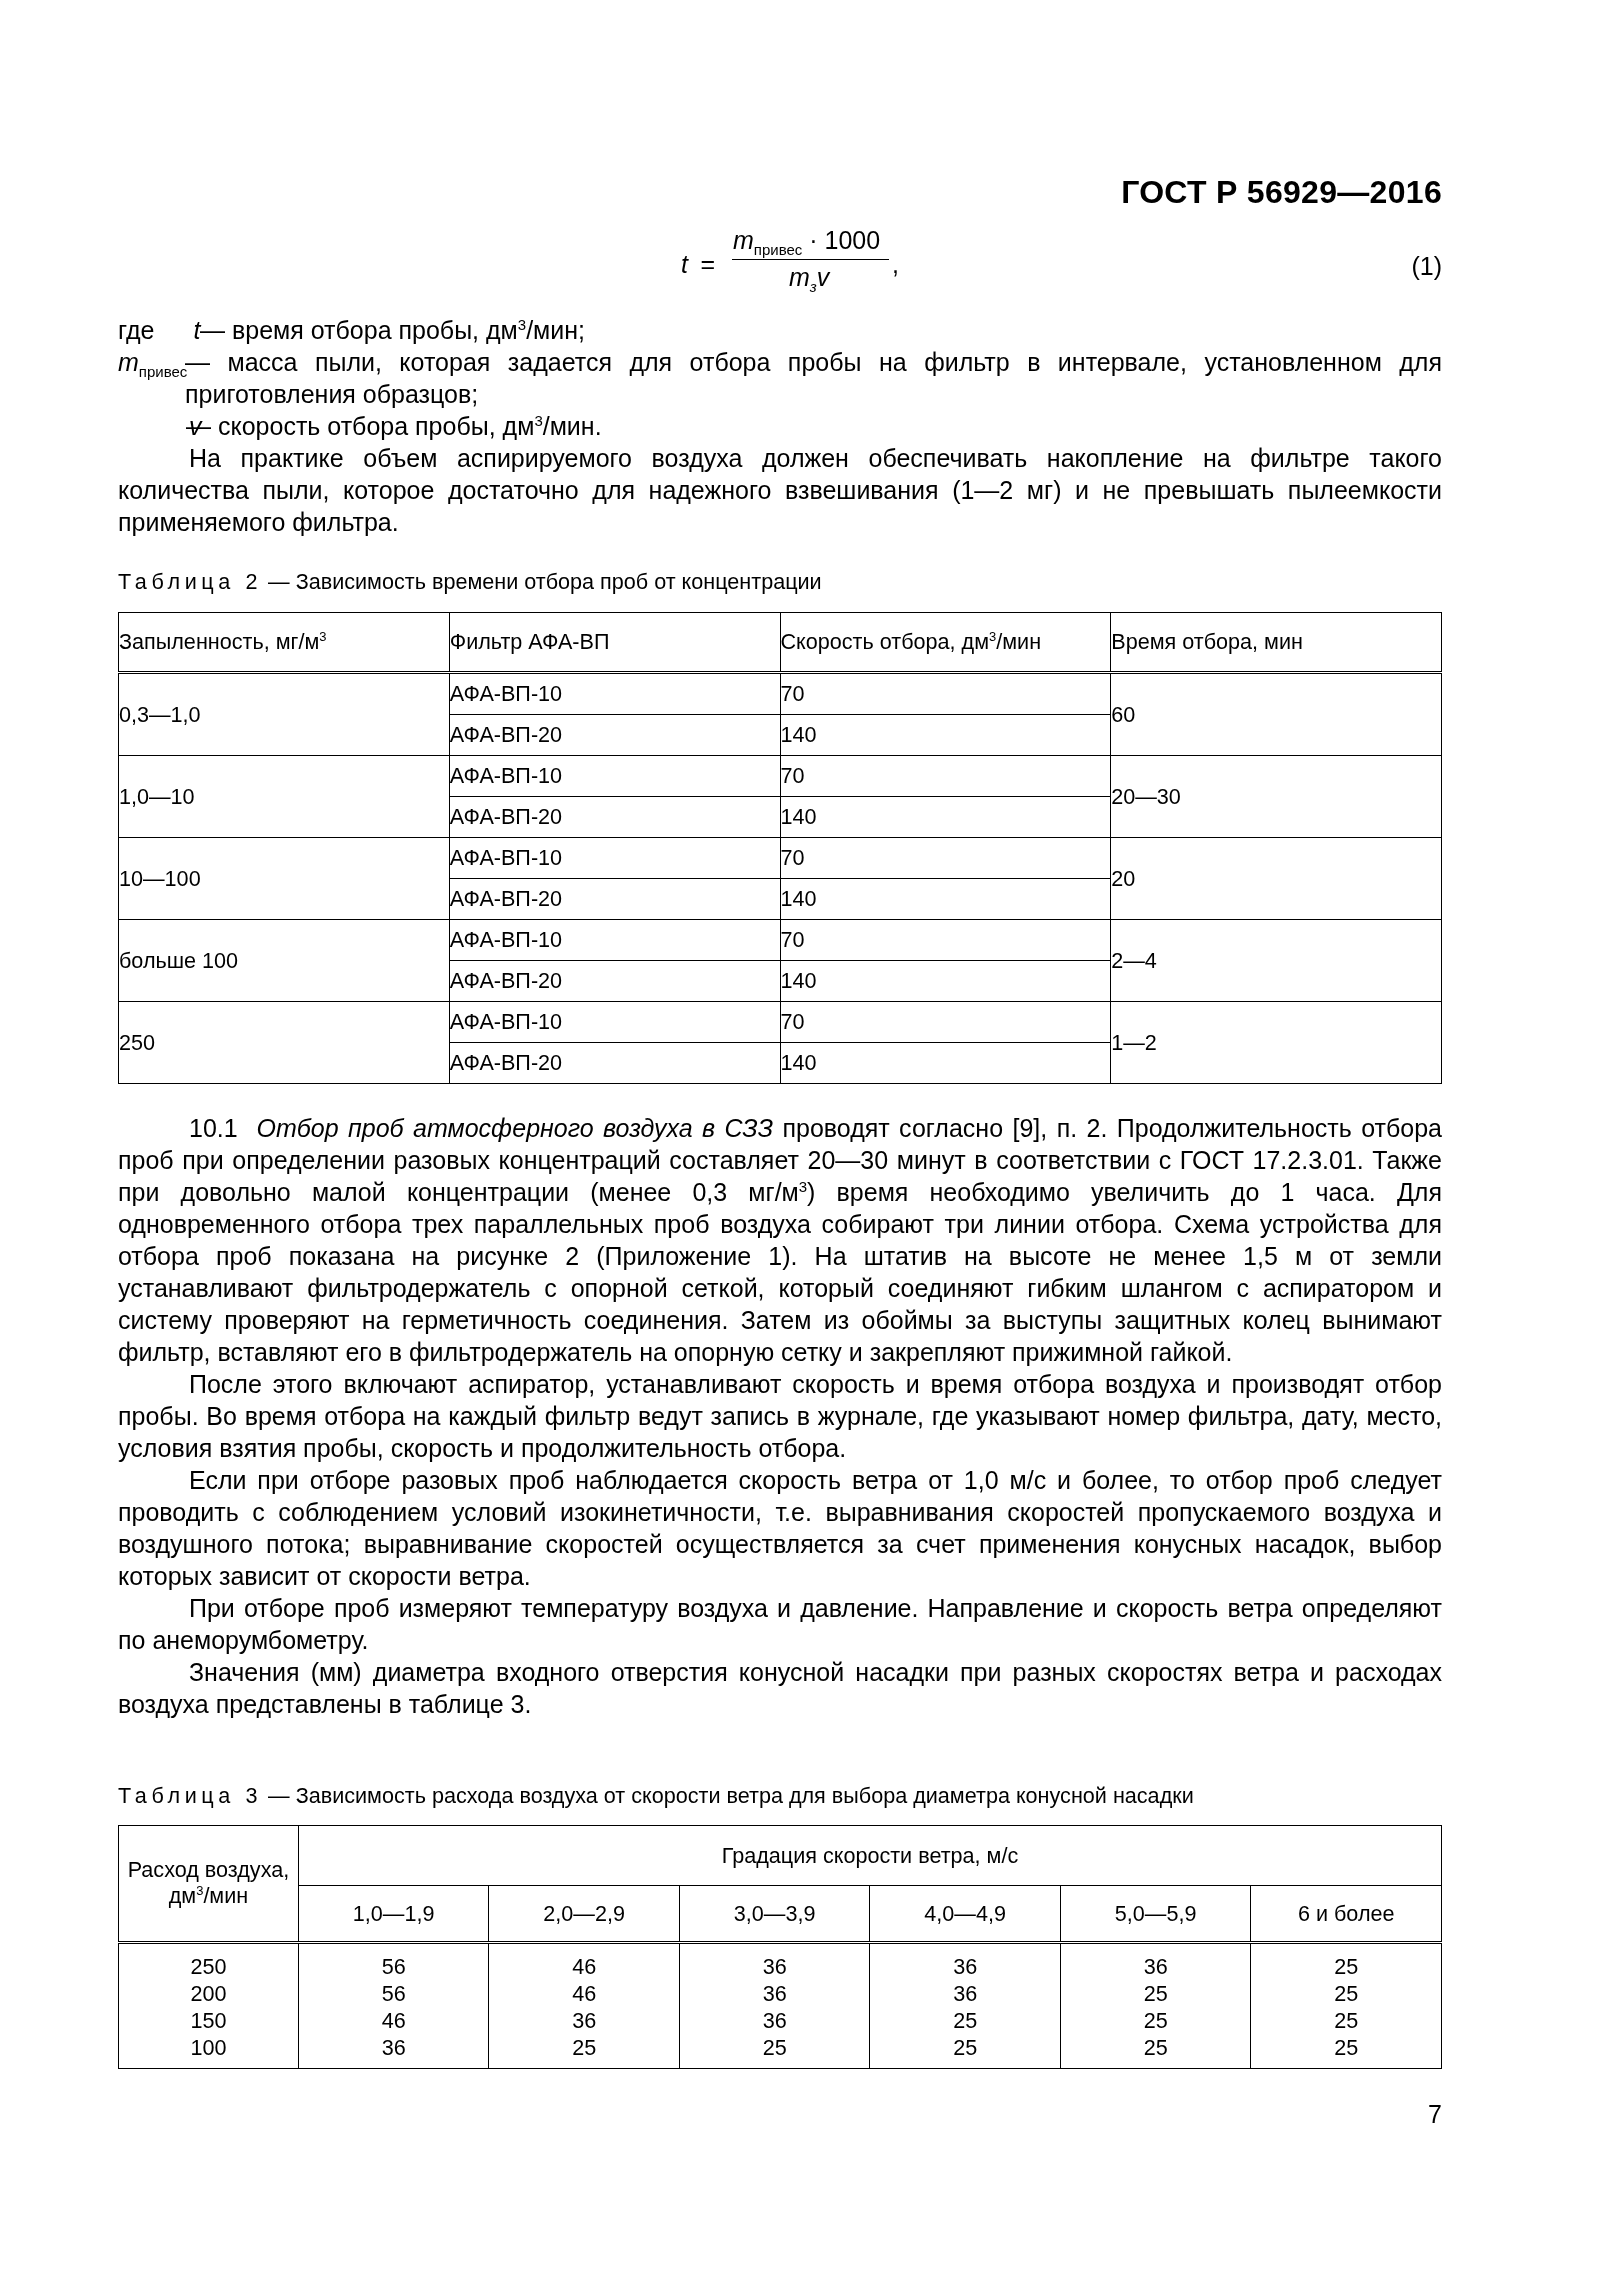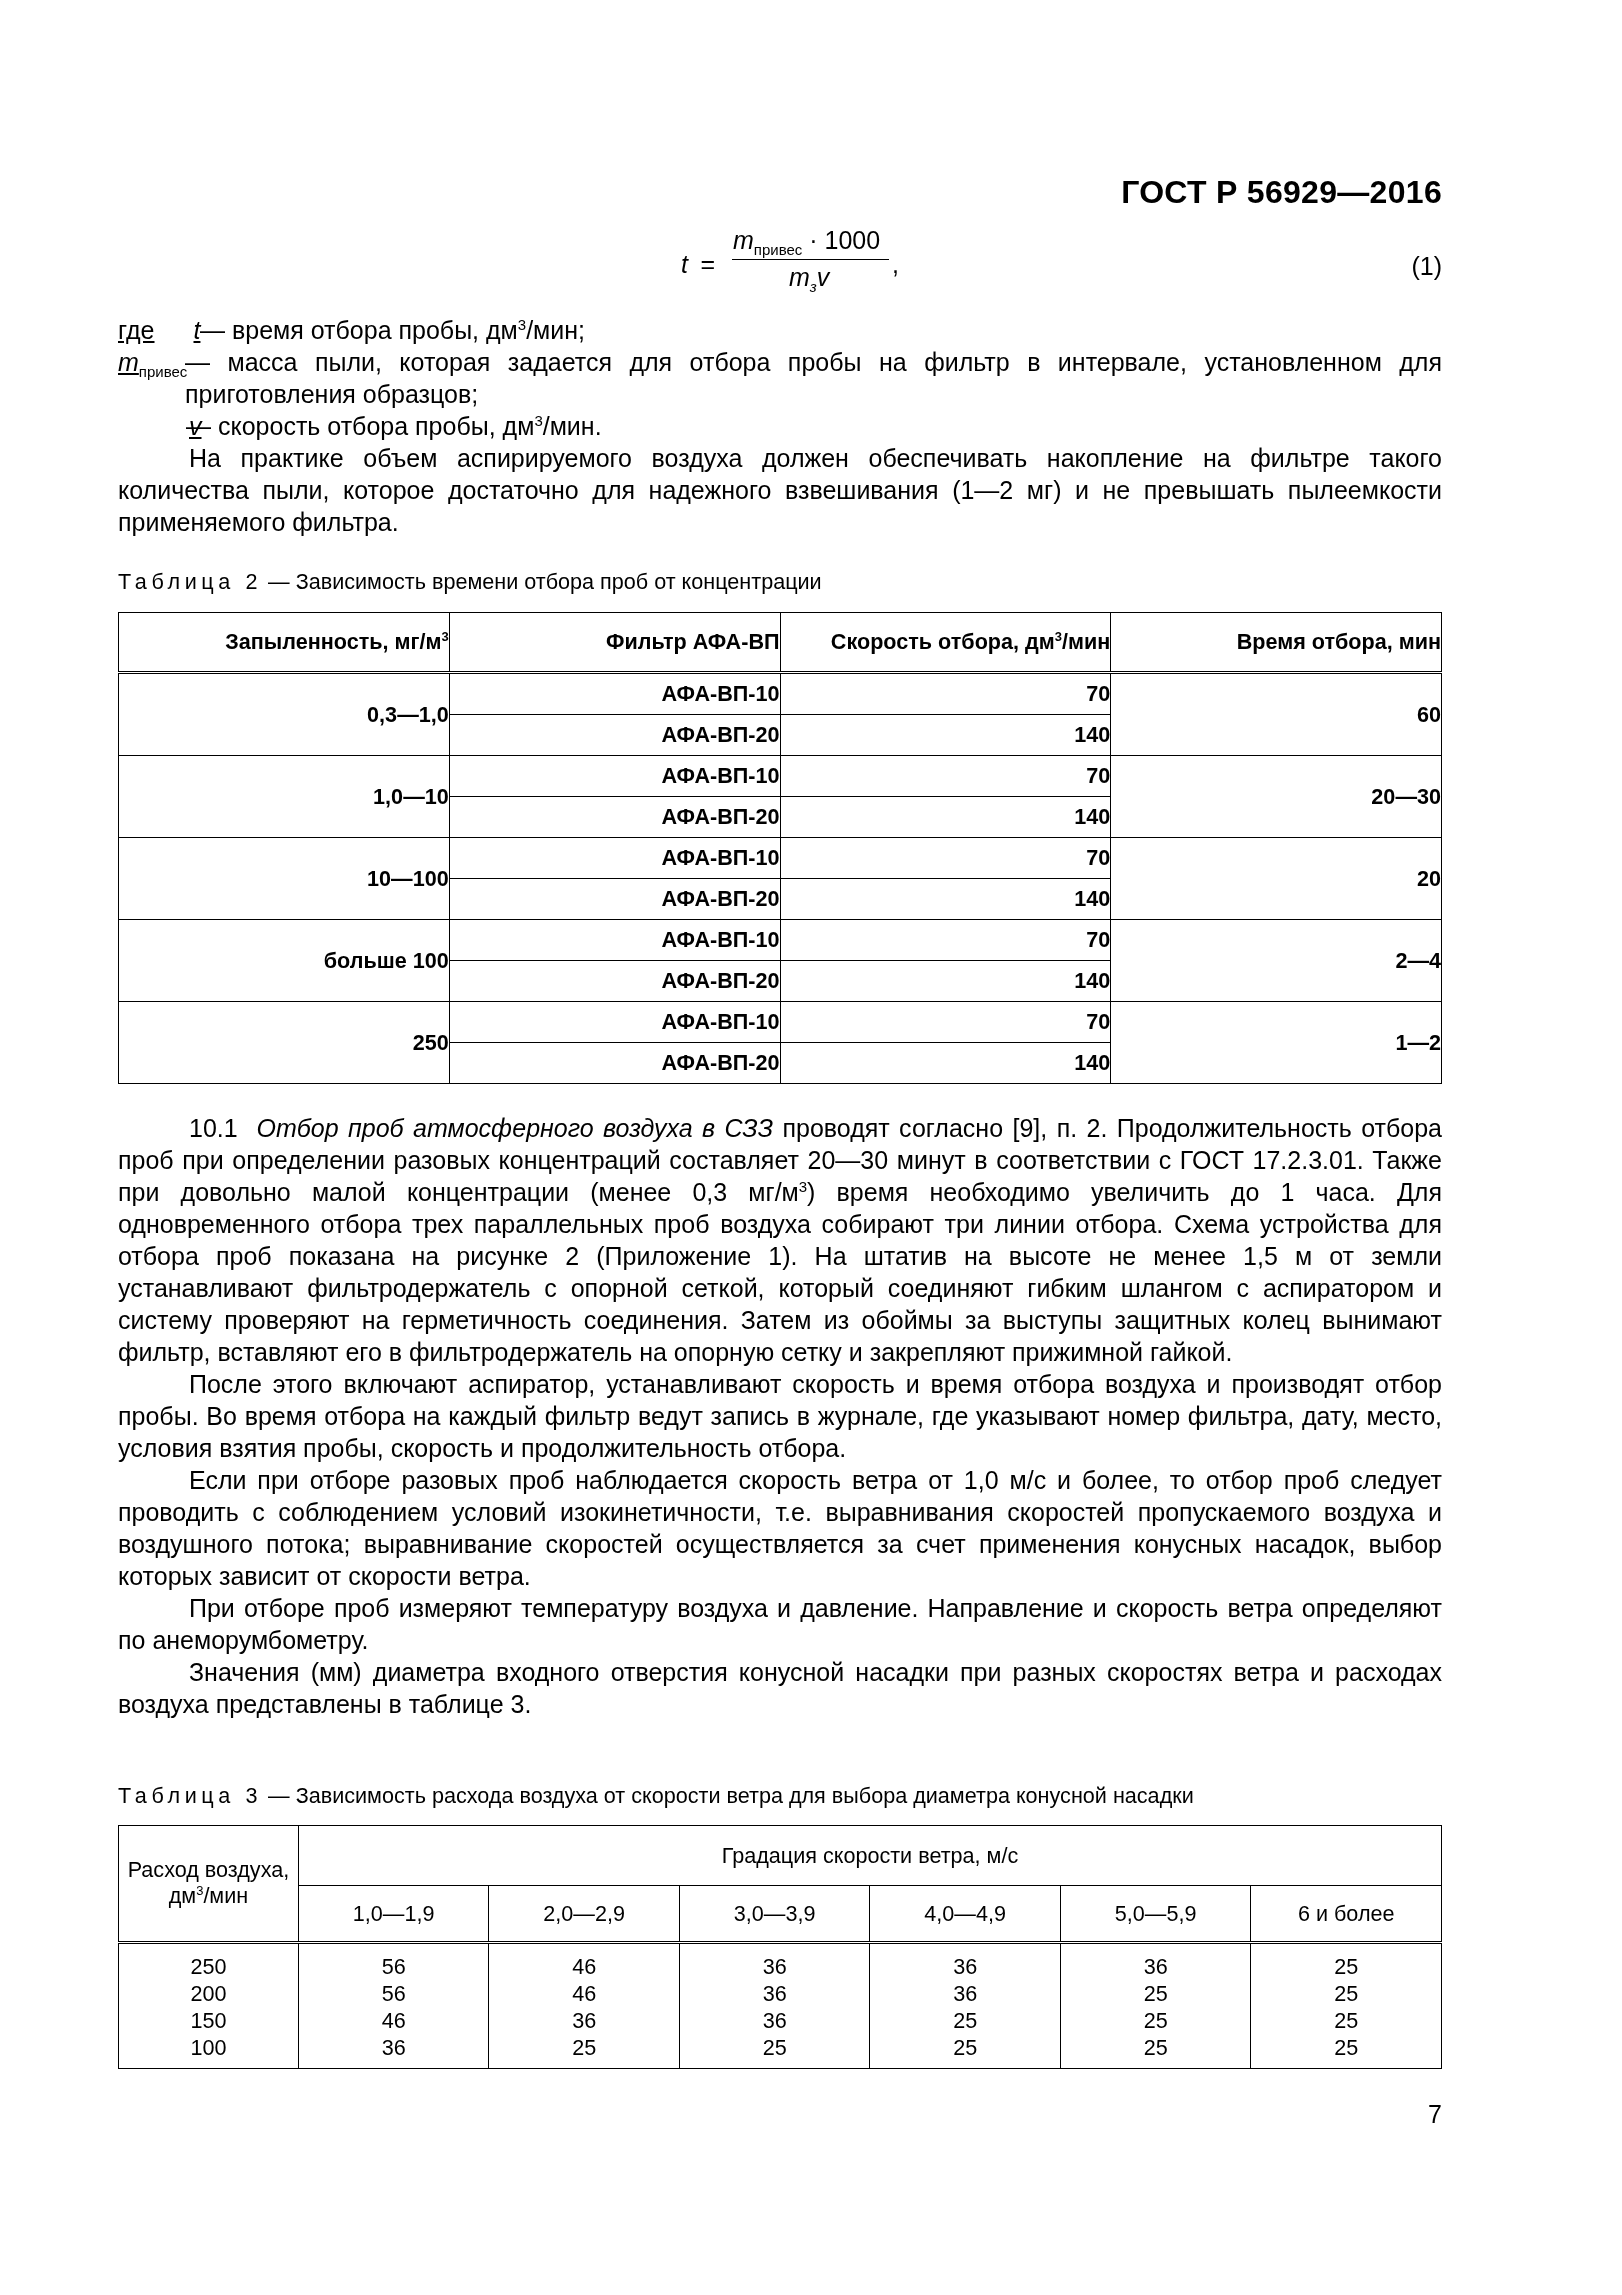--- a/index.html
+++ b/index.html
@@ -13,28 +13,28 @@
   .formula .num { position:absolute; left:52px; top:0; white-space:nowrap; }
   .formula .bar { position:absolute; left:51px; top:33px; width:157px; border-top:1.3px solid #000; }
   .formula .den { position:absolute; left:108px; top:37px; font-style:italic; }
   .formula .comma { position:absolute; left:211px; top:23.6px; }
   .eqno { right:181px; top:252px; font-size:25px; }
   .it { font-style:italic; }
   sub, sup { font-size:60%; line-height:0; }
   .textblock { left:118px; width:1324px; font-size:25px; line-height:32px; text-align:justify; }
   .defs { top:314px; }
   .def-row { position:relative; }
-  .def-term { position:absolute; left:0;text-decoration:underline; }
+  .def-term { position:absolute; left:0; }
   .def-body { margin-left:130px; }
   .indent { text-indent:71px; }
   .caption { left:118px; font-size:21.6px; white-space:nowrap; }
   .spaced { letter-spacing:4.6px;margin-top:44px; }
   table { border-collapse:collapse; font-size:21.6px; }
   .t2 { left:118px; top:612px; width:1324px; }
-  .t2 td, .t2 th { border:1.3px solid #000; text-align:right; font-weight:bold; padding:0; }
+  .t2 td, .t2 th { border:1.3px solid #000; text-align:left; font-weight:normal; padding:0; }
   .t2 th { height:58px; }
   .t2 thead tr { border-bottom:3.9px double #000; }
   .t2 td { height:40px; }
   .t3 { left:118px; top:1825px; width:1324px; }
   .t3 td, .t3 th { border:1.3px solid #000; text-align:center; font-weight:normal; padding:0; }
   .t3 .h1 th { height:59px; }
   .t3 .h2 th { height:55px; }
   .t3 thead tr.h2 { border-bottom:3.9px double #000; }
   .t3 td { line-height:27px; padding:9.2px 0 6.5px 0; vertical-align:top; }
   .pageno { right:181px; top:2100px; font-size:25px; }

